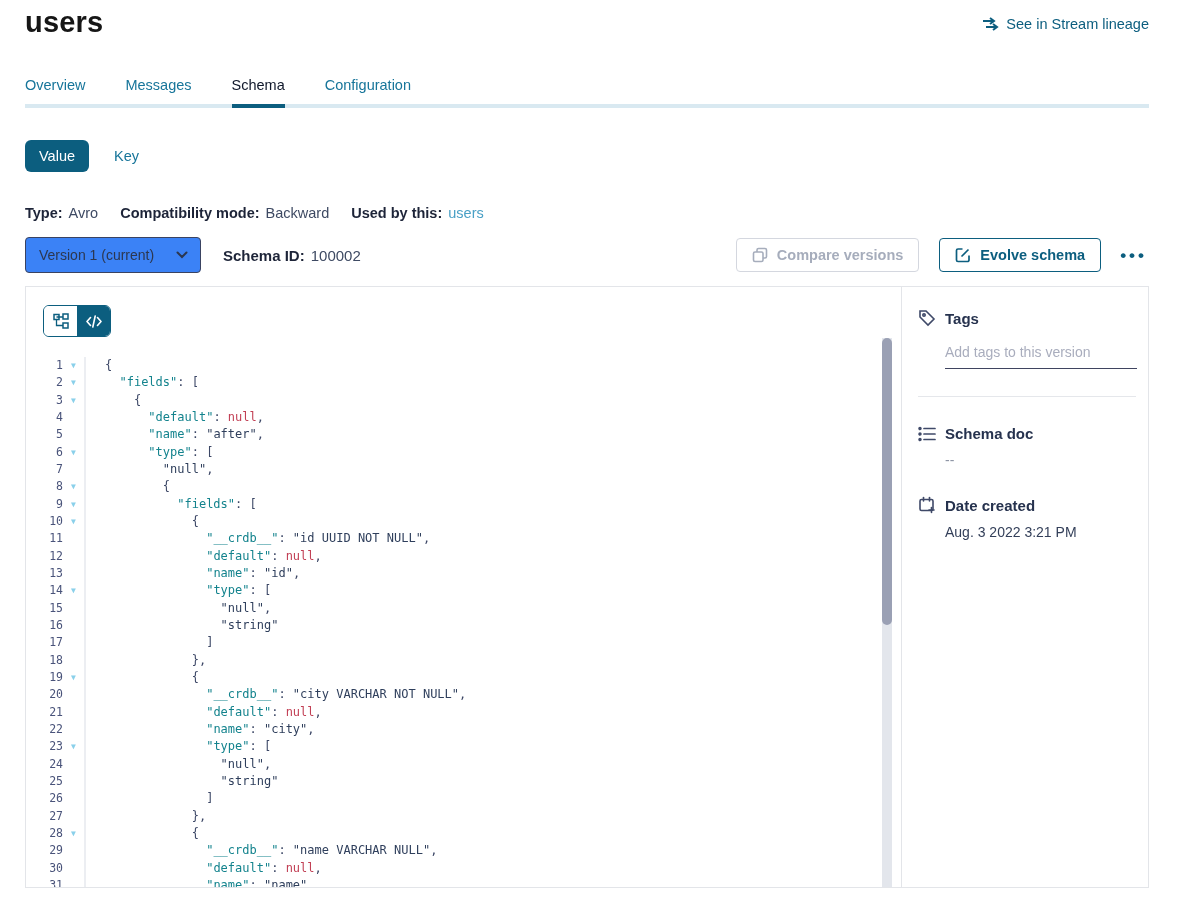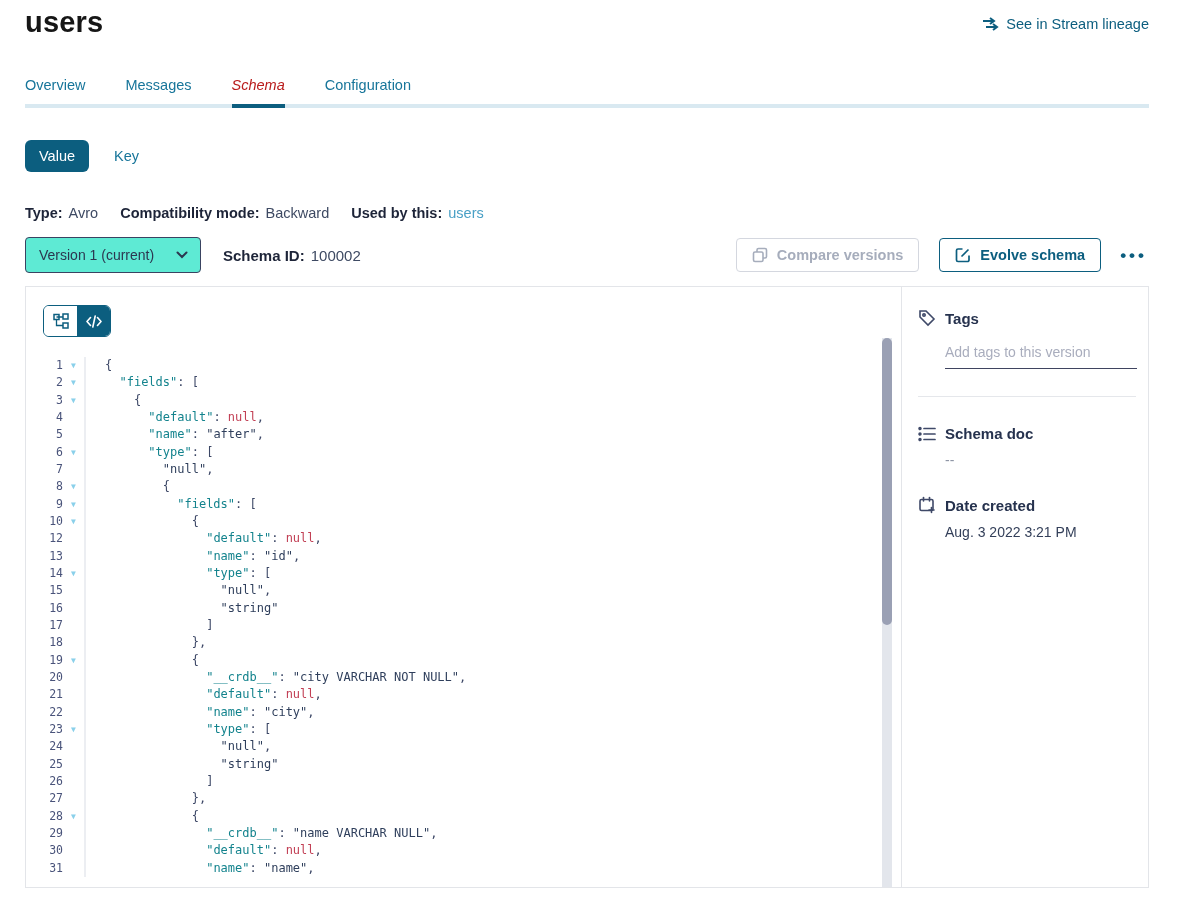--- a/index.html
+++ b/index.html
@@ -24,38 +24,38 @@
 
   
   .header{display:flex;justify-content:space-between;align-items:flex-start;}
   .page-title{margin:0;font-size:29px;font-weight:700;color:#161616;letter-spacing:.2px;}
   .lineage-link{display:flex;align-items:center;gap:7px;margin-top:10px;color:var(--accent-dark);
     font-size:14.5px;font-weight:400;text-decoration:none;cursor:pointer;}
 
   
   .tabs{display:flex;gap:40px;margin-top:38px;border-bottom:4px solid #d9e9f1;}
   .tab{font-size:14.5px;color:var(--accent);padding-bottom:11px;cursor:pointer;}
-  .tab.active{color:#b91c1c;font-weight:500;border-bottom:4px solid var(--accent-dark);margin-bottom:-4px;font-style:italic;}
+  .tab.active{color:#0f172a;font-weight:500;border-bottom:4px solid var(--accent-dark);margin-bottom:-4px;}
 
   
   .toggle-row{margin-top:32px;display:flex;align-items:center;gap:25px;}
   .value-btn{background:var(--accent-dark);color:#fff;font-size:14.5px;padding:8px 14px;border-radius:6px;
     border:none;cursor:pointer;font-family:inherit;}
   .key-link{color:var(--accent);font-size:14.5px;cursor:pointer;}
 
   
   .meta-row{margin-top:33px;display:flex;gap:22px;font-size:14.5px;align-items:baseline;text-align:right;}
   .meta-item{display:flex;gap:6px;align-items:baseline;}
   .meta-label{font-weight:700;color:var(--text-dark);}
   .meta-value{color:var(--text-body);}
   .meta-value.link{color:var(--link-light);cursor:pointer;}
 
   
   .version-row{margin-top:16px;display:flex;align-items:center;}
-  .version-select{width:176px;height:36px;border:1px solid #3a4361;border-radius:4px;background:#5eead4;
+  .version-select{width:176px;height:36px;border:1px solid #3a4361;border-radius:4px;background:#3b82f6;
     display:flex;align-items:center;justify-content:space-between;padding:0 12px 0 13px;
     font-size:14px;color:#2c3750;cursor:pointer;}
   .schema-id{margin-left:22px;font-size:15px;display:flex;gap:6px;}
   .actions{margin-left:auto;display:flex;align-items:center;}
   .btn{height:34px;border-radius:4px;background:#fff;display:flex;align-items:center;gap:9px;
     padding:0 15px;font-size:14.5px;font-weight:600;cursor:pointer;font-family:inherit;}
   .btn-compare{border:1px solid #d4d7df;color:#a6adbc;}
   .btn-evolve{border:1px solid var(--accent-dark);color:var(--accent-dark);margin-left:20px;}
   .dots-btn{margin-left:17px;color:var(--accent-dark);font-size:17px;font-weight:700;letter-spacing:3px;
     background:none;border:none;cursor:pointer;line-height:1;padding:4px 2px;}
@@ -252,20 +252,25 @@
               <span class="ln">9</span>
               <span class="fa">▼</span>
               <span class="ct">          <span class="tok-key">"fields"</span>: [</span>
             </div>
             <div class="cl">
               <span class="ln">10</span>
               <span class="fa">▼</span>
               <span class="ct">            {</span>
             </div>
             <div class="cl">
+              <span class="ln">11</span>
+              <span class="fa"></span>
+              <span class="ct">              <span class="tok-key">"__crdb__"</span>: <span class="tok-str">"id UUID NOT NULL"</span>,</span>
+            </div>
+            <div class="cl">
               <span class="ln">12</span>
               <span class="fa"></span>
               <span class="ct">              <span class="tok-key">"default"</span>: <span class="tok-null">null</span>,</span>
             </div>
             <div class="cl">
               <span class="ln">13</span>
               <span class="fa"></span>
               <span class="ct">              <span class="tok-key">"name"</span>: <span class="tok-str">"id"</span>,</span>
             </div>
             <div class="cl">

